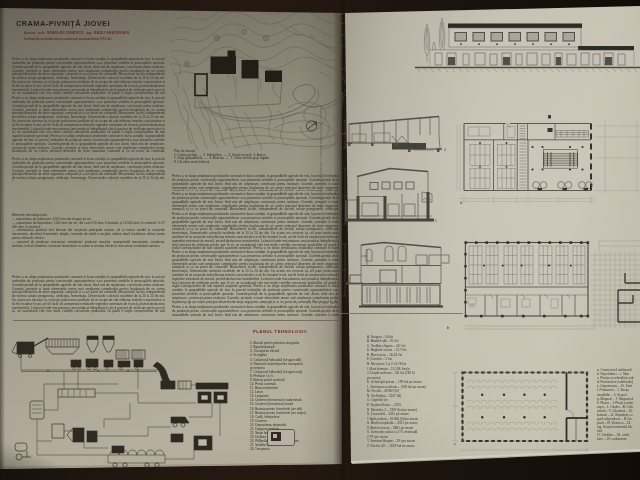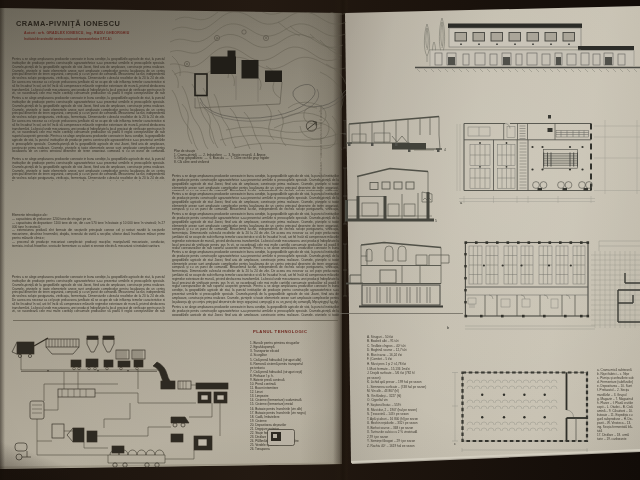--- a/index.html
+++ b/index.html
@@ -22,21 +22,21 @@
 <div class="abs" style="left:0;top:0;width:342px;height:480px;clip-path:polygon(0 466.5px,342px 462.5px,342px 464px,0 468.5px);background:#97907f;opacity:0.7;"></div>
 
 <div class="abs" style="left:333px;top:0;width:16px;height:480px;background:linear-gradient(90deg,rgba(30,22,14,0) 0%,rgba(35,26,16,0.38) 40%,rgba(28,20,12,0.8) 62%,rgba(40,30,18,0.25) 85%,rgba(30,22,14,0) 100%);"></div>
 
 <div class="abs" id="rightpage" style="left:345px;top:0;width:295px;height:480px;clip-path:polygon(0 13px,295px 6px,295px 451px,6px 463px);background:linear-gradient(100deg,#a49d90 0%,#b8b2a4 14%,#c5bfb0 40%,#c9c3b4 70%,#beb8a9 100%);"></div>
 
 <div class="abs" style="left:345px;top:0;width:295px;height:480px;clip-path:polygon(0 13px,295px 6px,295px 451px,6px 463px);background:radial-gradient(120% 100% at 55% 35%,rgba(255,255,248,0.10) 0%,rgba(0,0,0,0) 55%,rgba(25,20,12,0.16) 100%);"></div>
 
 <div class="abs" style="left:350px;top:0;width:290px;height:480px;clip-path:polygon(1px 461px,290px 449px,290px 452px,2px 464px);background:#d6d1c3;opacity:.8;"></div>
 
-<div class="abs" style="left:16px;top:18.5px;font-weight:bold;font-size:7.4px;letter-spacing:0.45px;color:#29241c;">CRAMA-PIVNIŢĂ IONESCU</div>
+<div class="abs" style="left:16px;top:18.5px;font-weight:bold;font-size:7.4px;letter-spacing:0.45px;color:#29241c;">CRAMA-PIVNIŢĂ JIOVEI</div>
 
 <div class="abs" style="left:24px;top:31px;width:280px;">
     <div class="tx" style="font-size:7px;font-weight:bold;color:#63261e;letter-spacing:0.4px;white-space:nowrap;">Autori: arh. GRADLEX IONESCU, ing. RADU GHEORGHIU</div>
   </div>
 
 <div class="abs" style="left:24px;top:36.5px;width:280px;">
     <div class="tx" style="font-size:5.6px;font-weight:bold;color:#5e281f;white-space:nowrap;">Institutul de proiectări pentru construcţii agrozootehnice (I.P.C.A.)</div>
   </div>
 
 <div class="abs" style="left:12px;top:57px;width:154px;height:38px;overflow:hidden;">

